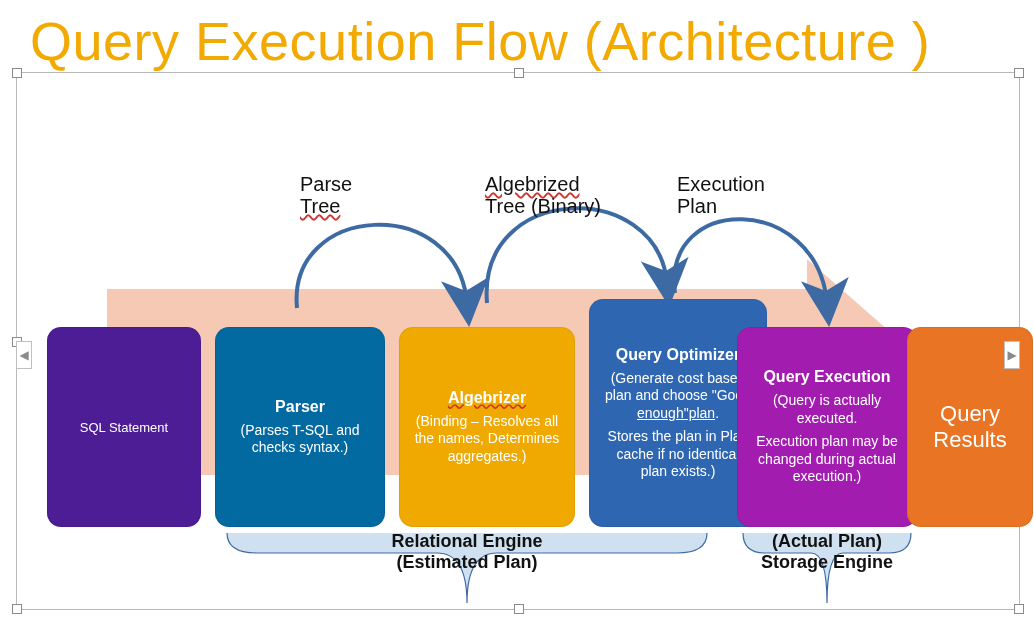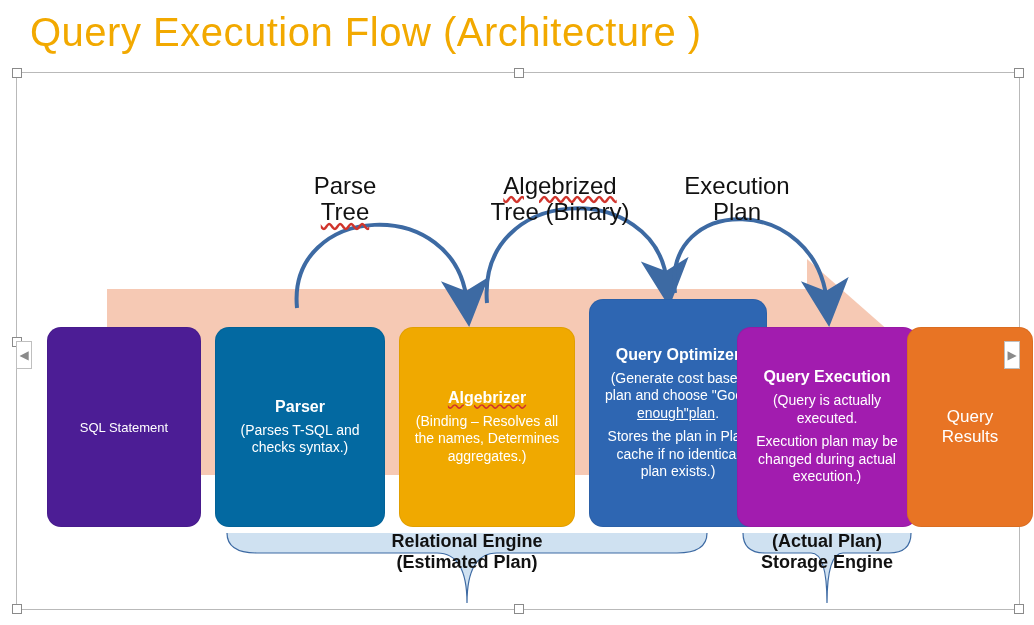--- a/index.html
+++ b/index.html
@@ -1,16 +1,16 @@
 <!DOCTYPE html>
 <html><head>
 <meta charset="utf-8">
 <style>
   html,body{margin:0;padding:0;width:1034px;height:625px;font-family:"Segoe UI",Arial,sans-serif;background:#fff;overflow:hidden}
-  .title{position:absolute;left:30px;top:10px;font-size:40px;font-weight:400;color:#f2a900;letter-spacing:.5px}
+  .title{position:absolute;left:30px;top:10px;font-size:54px;font-weight:400;color:#f2a900;letter-spacing:.5px}
   .frame{position:absolute;left:16px;top:72px;width:1002px;height:536px;border:1px solid #b9b9b9}
   .frame .handle{position:absolute;width:8px;height:8px;background:#fff;border:1px solid #8a8a8a}
   .frame .h-tl{left:-5px;top:-5px}.frame .h-tr{right:-5px;top:-5px}
   .frame .h-bl{left:-5px;bottom:-5px}.frame .h-br{right:-5px;bottom:-5px}
   .frame .h-tm{left:50%;top:-5px;margin-left:-4px}.frame .h-bm{left:50%;bottom:-5px;margin-left:-4px}
   .frame .h-ml{left:-5px;top:50%;margin-top:-4px}.frame .h-mr{right:-5px;top:50%;margin-top:-4px}
 
   
   .bg-arrow{position:absolute;left:90px;top:186px;width:840px;height:246px;z-index:0}
   .bg-arrow .shaft{position:absolute;left:0;top:30px;width:700px;height:186px;background:#f6c9b4}
@@ -24,23 +24,23 @@
   .box .tx{font-size:14px;line-height:1.25}
   .box .tx+.tx{margin-top:6px}
   .underline{text-decoration:underline}
   .wavy{text-decoration:underline wavy #d0342c}
 
   .b-sql{left:30px;top:254px;width:154px;height:200px;background:#4c1d95;font-size:13px}
   .b-parser{left:198px;top:254px;width:170px;height:200px;background:#0369a1}
   .b-alge{left:382px;top:254px;width:176px;height:200px;background:#f0a900}
   .b-opt{left:572px;top:226px;width:178px;height:228px;background:#2e66b2}
   .b-exec{left:720px;top:254px;width:180px;height:200px;background:#a21caf}
-  .b-res{left:890px;top:254px;width:126px;height:200px;background:#e87424;font-size:17px}
+  .b-res{left:890px;top:254px;width:126px;height:200px;background:#e87424;font-size:22px}
 
-  .arc-label{position:absolute;color:#111;font-size:24px;text-align:center;z-index:4;line-height:1.1}
+  .arc-label{position:absolute;color:#111;font-size:20px;z-index:4;line-height:1.1}
   .arc-label .wavy{display:inline-block}
 
   .arc{position:absolute;z-index:2}
   .arc svg{overflow:visible}
 
   .brace{position:absolute;z-index:4}
   .brace svg{overflow:visible}
   .brace-label{position:absolute;color:#111;font-weight:600;font-size:18px;text-align:center;z-index:5;line-height:1.15}
 
   .side-tab{position:absolute;width:14px;height:26px;background:#fff;border:1px solid #bfbfbf;

